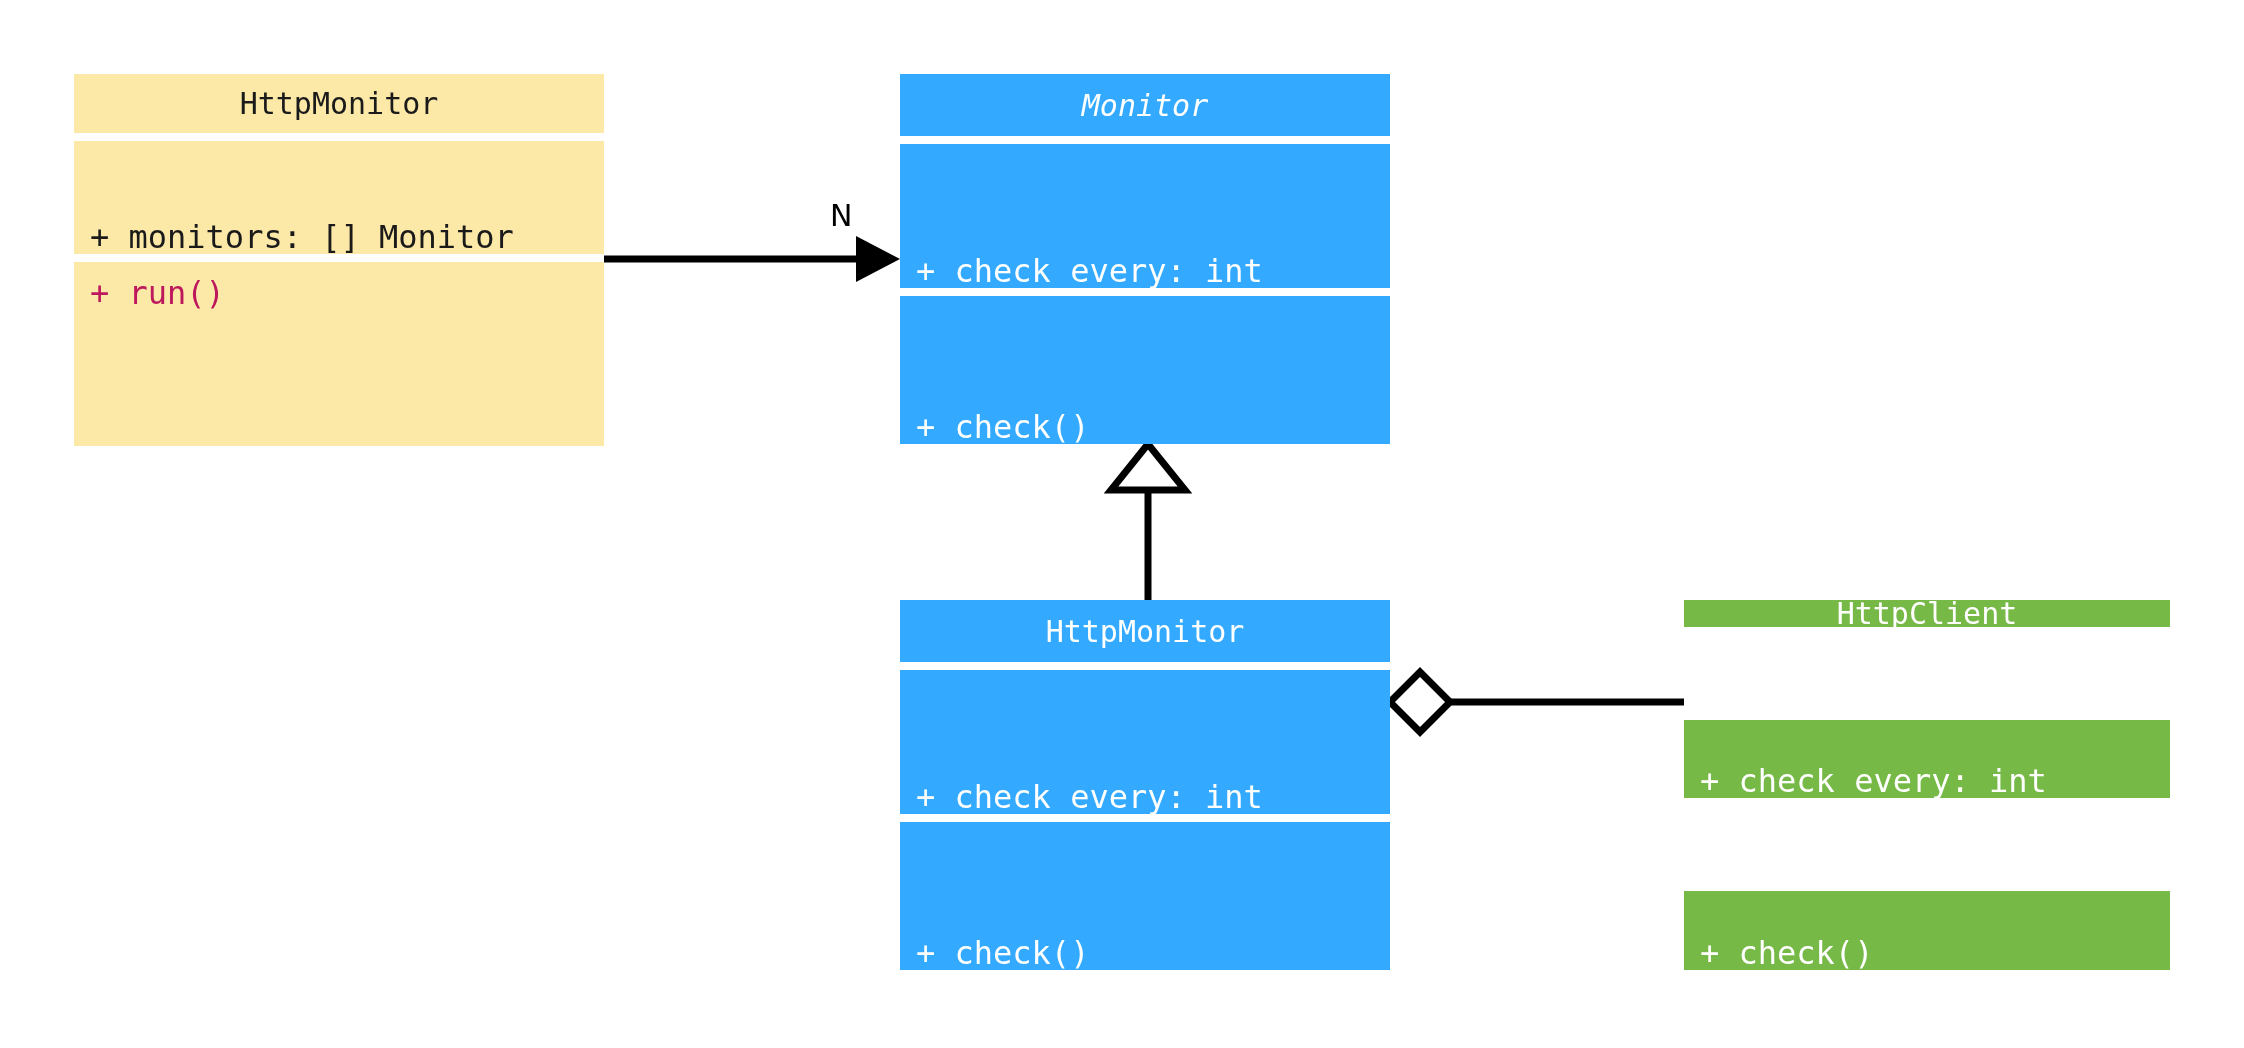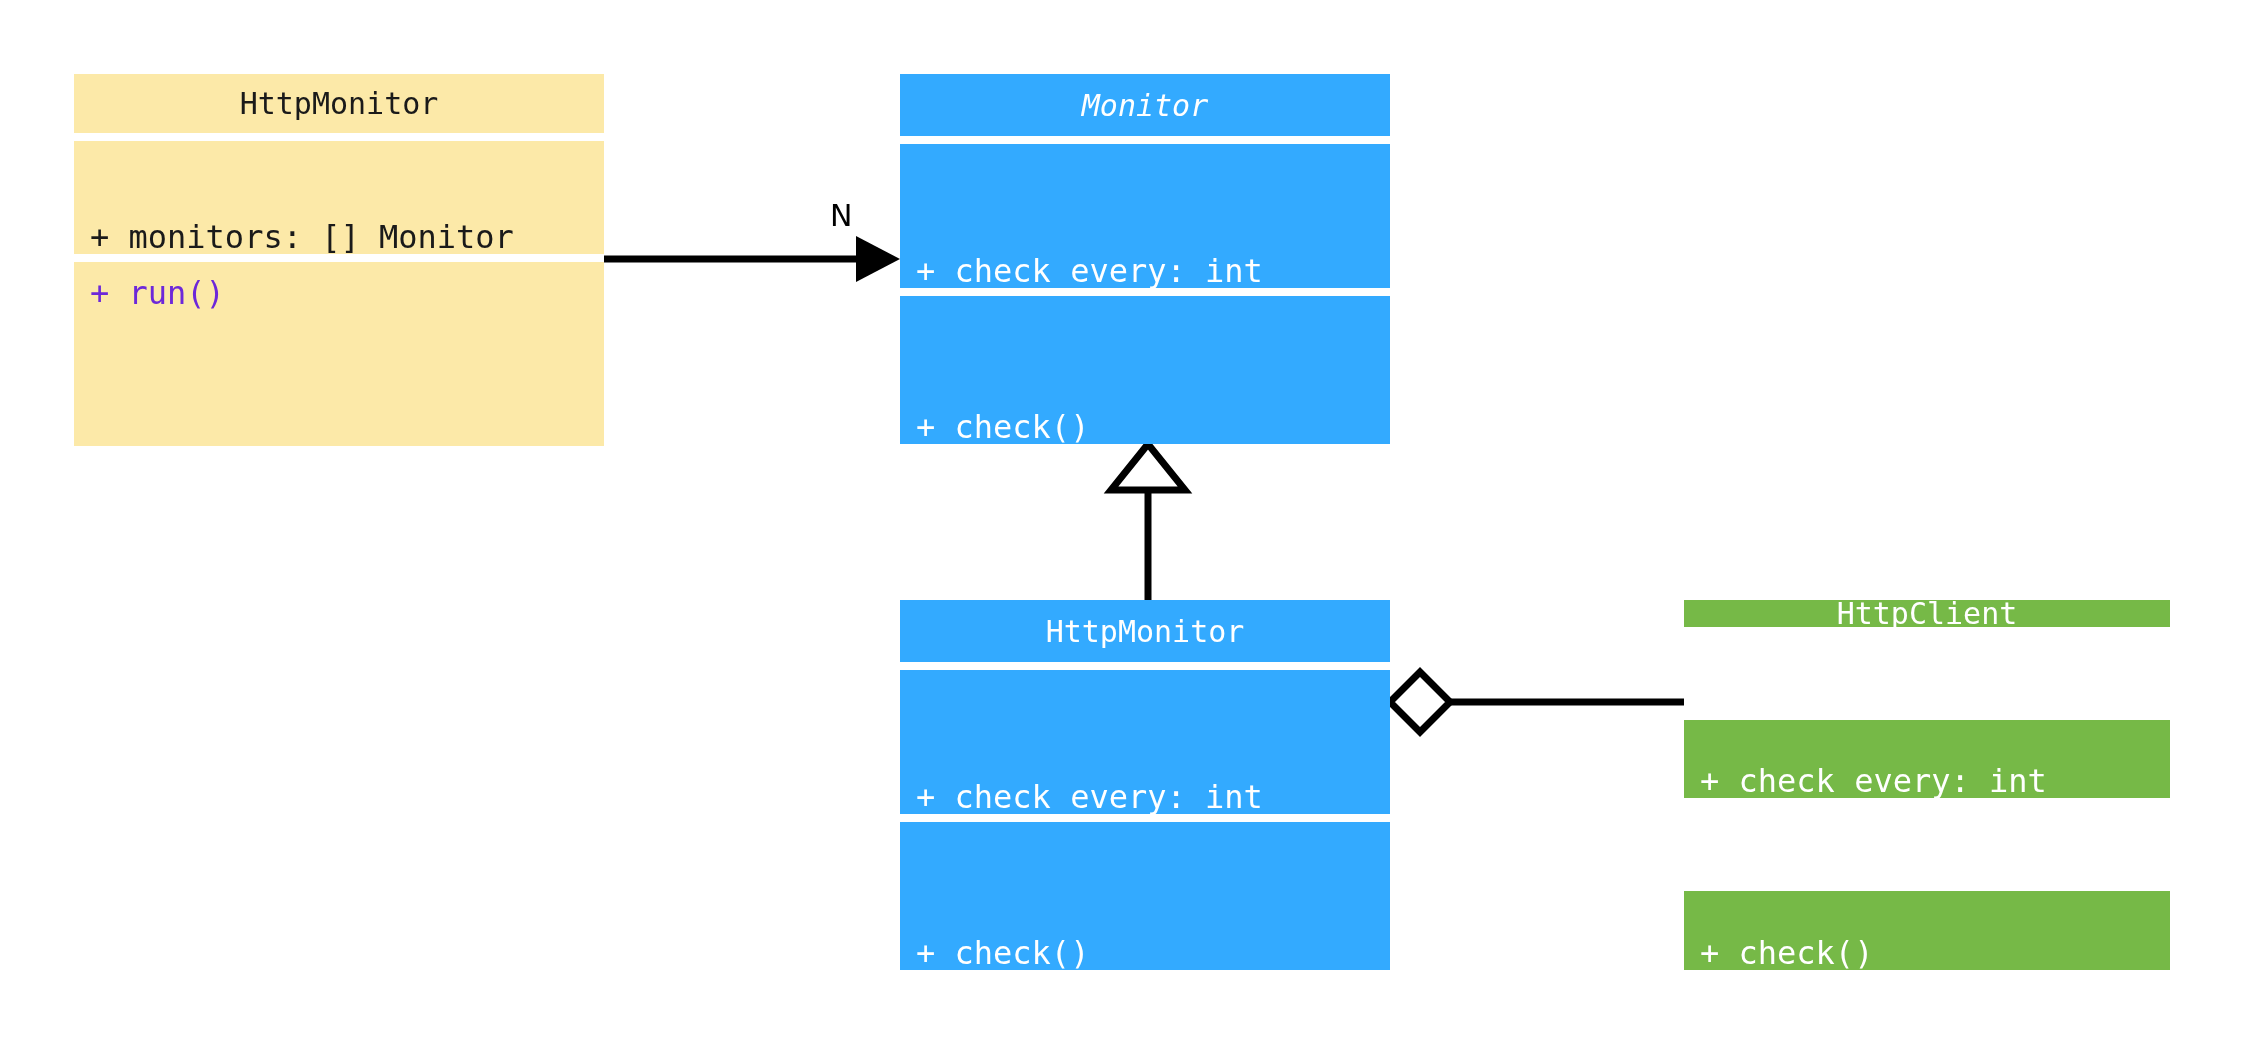--- a/index.html
+++ b/index.html
@@ -104,21 +104,21 @@
 
   <div class="edge-label" style="left:830px; top:198px;">N</div>
 
   <div class="uml-class" style="left:74px; top:74px; width:530px; height:372px;">
     <div class="uml-row uml-title" style="height:62px; background:#fce9a8; color:#1a1a1a;">HttpMonitor</div>
     <div class="sep" style="height:8px;"></div>
     <div class="uml-row uml-compartment" style="height:118px; background:#fce9a8; color:#1a1a1a;">
       <span class="uml-lines">+ monitors: [] Monitor</span>
     </div>
     <div class="sep" style="height:8px;"></div>
-    <div class="uml-row uml-compartment" style="height:192px; background:#fce9a8; color:#6d28d9;">
+    <div class="uml-row uml-compartment" style="height:192px; background:#fce9a8; color:#be185d;">
       <div>
         <div class="uml-lines">+ run()</div>
         
         
       </div>
     </div>
   </div>
 
   <div class="uml-class" style="left:900px; top:74px; width:490px; height:370px;">
     <div class="uml-row uml-title abstract" style="height:62px; background:#33aaff; color:#ffffff;">Monitor</div>

